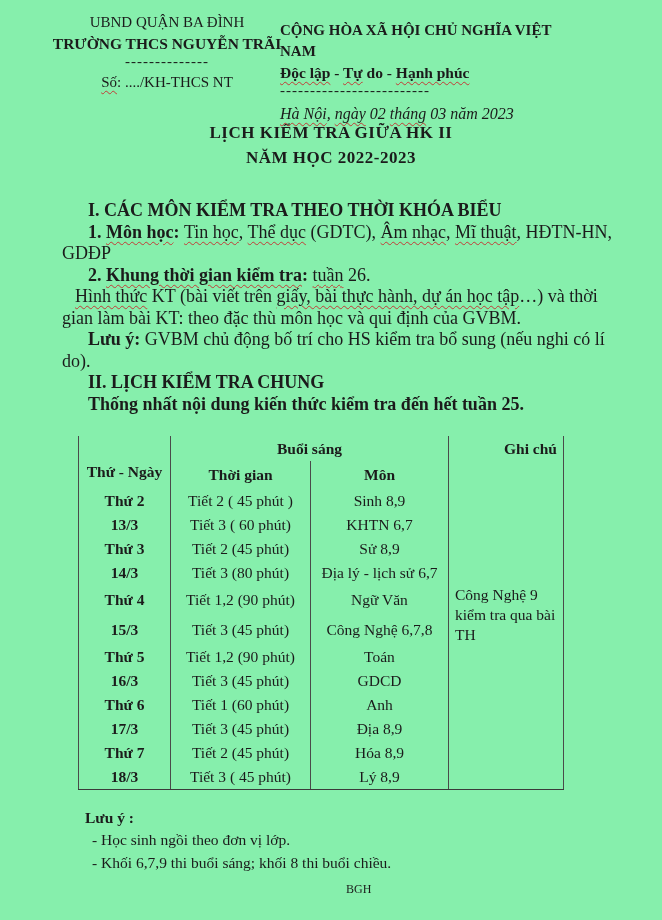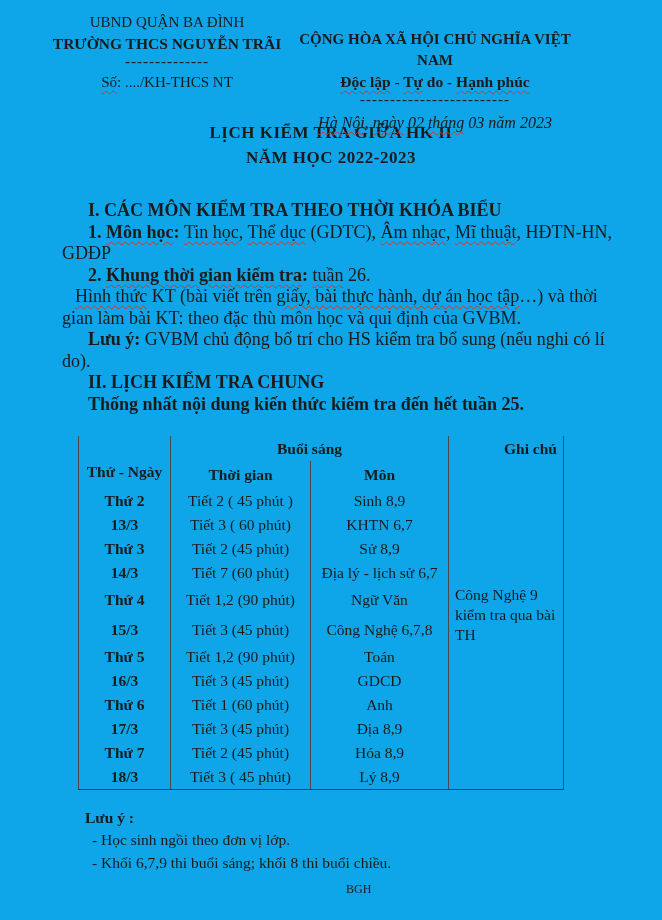--- a/index.html
+++ b/index.html
@@ -1,43 +1,43 @@
 <!DOCTYPE html>
 <html><head>
 <meta charset="utf-8">
 <style>
   * { margin: 0; padding: 0; box-sizing: border-box; }
   html, body { background: #ffffff; }
   .page {
     position: relative;
     width: 662px;
     height: 920px;
-    background: #0ea5e9;
+    background: #86efac;
     font-family: "Liberation Serif", "DejaVu Serif", serif;
     color: #1b1b1b;
     overflow: hidden;
   }
   .b { font-weight: bold; }
   .i { font-style: italic; }
   .sq {
     text-decoration-line: underline;
     text-decoration-style: wavy;
     text-decoration-color: #c23b36;
     text-decoration-thickness: 1px;
     text-underline-offset: 3px;
   }
   
   .header { position: relative; height: 92px; margin-top: 12px; }
   .header-left {
     position: absolute; left: 2px; top: 0; width: 330px;
     text-align: center; font-size: 15px; line-height: 21px;
   }
   .header-right {
-    position: absolute; left: 280px; top: 17px; width: 310px;
-    text-align: center; font-size: 15px; line-height: 21px;
+    position: absolute; left: 280px; top: 8px; width: 310px;
+    font-size: 15px; line-height: 21px;
   }
   .org-sub { font-weight: bold; font-size: 15.5px; }
   .divider-dashes { line-height: 14px; letter-spacing: 1px; }
   .doc-number { margin-top: 4px; }
   .dateline { margin-top: 6px; font-size: 16px; }
   
   .title-block { margin-top: 16px; text-align: center; }
   .title-line { font-weight: bold; font-size: 17px; line-height: 25px; letter-spacing: .5px; }
   
   .body-text { margin: 30px 40px 0 62px; font-size: 18px; line-height: 21.5px; }
@@ -141,21 +141,21 @@
           <td class="note last-col"></td>
         </tr>
         <tr>
           <td class="day">Thứ 3</td>
           <td class="time">Tiết 2 (45 phút)</td>
           <td class="subject">Sử 8,9</td>
           <td class="note last-col"></td>
         </tr>
         <tr>
           <td class="day">14/3</td>
-          <td class="time">Tiết 7 (60 phút)</td>
+          <td class="time">Tiết 3 (80 phút)</td>
           <td class="subject">Địa lý - lịch sử 6,7</td>
           <td class="note last-col"></td>
         </tr>
         <tr>
           <td class="day">Thứ 4</td>
           <td class="time">Tiết 1,2 (90 phút)</td>
           <td class="subject">Ngữ Văn</td>
           <td class="note last-col" rowspan="2">Công Nghệ 9 kiểm tra qua bài TH</td>
         </tr>
         <tr>

